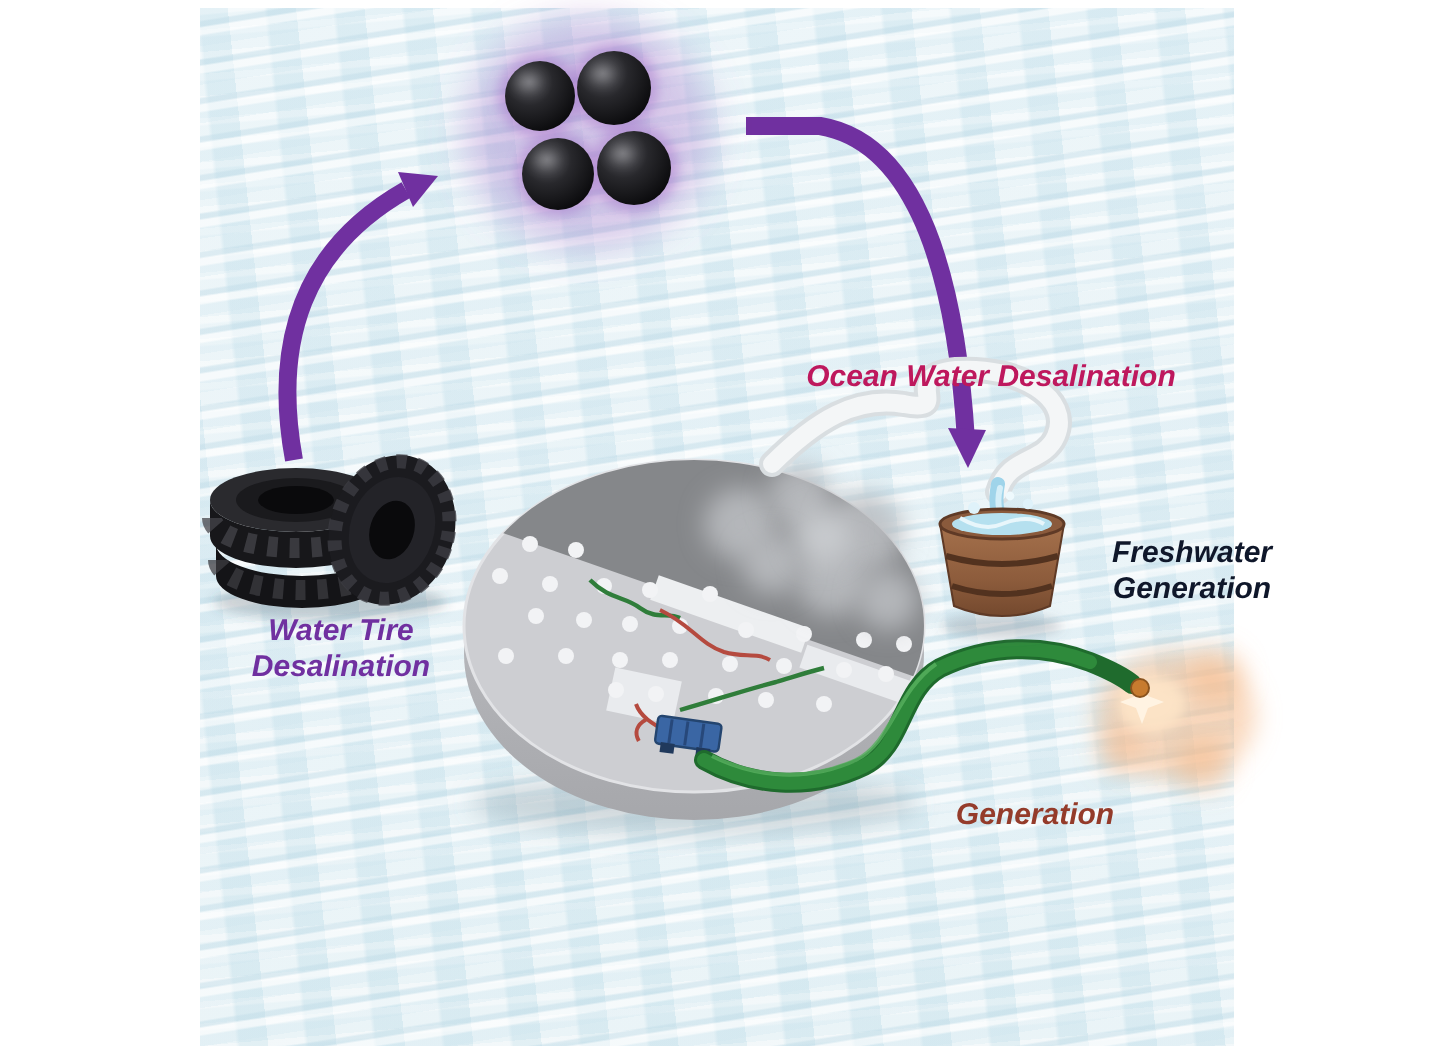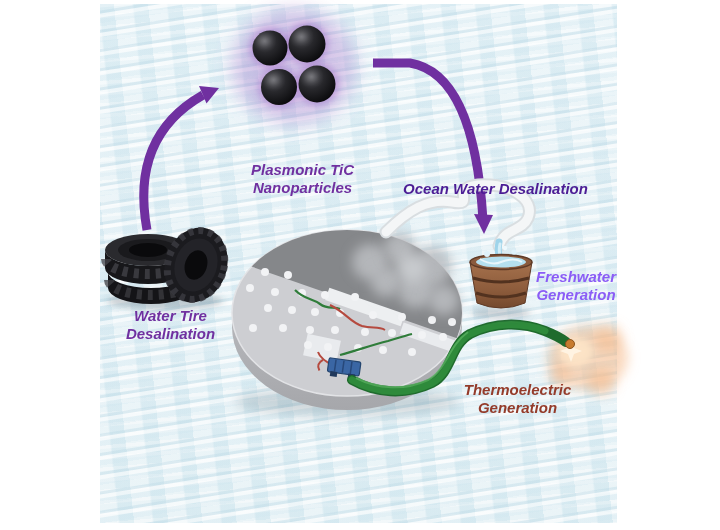--- a/index.html
+++ b/index.html
@@ -12,22 +12,22 @@
     background-color:#edf5f8;
     background-image:
       repeating-linear-gradient(171deg, rgba(255,255,255,0) 0 6px, rgba(191,219,231,.45) 7px 9px, rgba(255,255,255,.55) 10px 13px, rgba(205,229,239,.25) 14px 19px),
       repeating-linear-gradient(84deg, rgba(255,255,255,.35) 0 18px, rgba(199,226,236,.28) 20px 34px),
       repeating-linear-gradient(175deg, rgba(255,255,255,.3) 0 3px, rgba(214,234,242,.35) 4px 11px),
       linear-gradient(180deg,#eaf4f8,#e4f0f4);
   }
   svg.art{position:absolute;left:0;top:0;width:720px;height:530px;}
   .lbl{position:absolute;font-style:italic;font-weight:bold;font-size:15px;line-height:18px;text-align:center;white-space:nowrap;}
   .lbl-plasmonic{left:225px;top:161px;width:155px;color:#7030a0;}
-  .lbl-ocean{left:398px;top:180px;width:195px;color:#4c1d95;}
-  .lbl-fresh{left:522px;top:268px;width:108px;color:#8b5cf6;font-style:italic;}
+  .lbl-ocean{left:398px;top:180px;width:195px;color:#be185d;}
+  .lbl-fresh{left:542px;top:268px;width:108px;color:#0f172a;font-style:italic;}
   .lbl-thermo{left:445px;top:381px;width:145px;color:#943b2a;}
   .lbl-tire{left:108px;top:307px;width:125px;color:#7030a0;}
 </style>
 </head>
 <body>
 
 <div class="ocean"></div>
 
 <svg class="art" viewBox="0 0 720 530">
   <defs>
@@ -204,34 +204,33 @@
     <ellipse cx="501" cy="262" rx="31" ry="7.5" fill="#8a5a3c" stroke="#5f3a26" stroke-width="1.5"></ellipse>
     <ellipse cx="501" cy="262" rx="25" ry="5.5" fill="#b5e0ef"></ellipse>
     <path d="M 480 259 Q 492 266 501 262 Q 514 257 522 262" fill="none" stroke="#e8f6fb" stroke-width="2"></path>
     <circle cx="487" cy="254" r="3" fill="#dff2fa"></circle>
     <circle cx="514" cy="252" r="2.6" fill="#dff2fa"></circle>
     <circle cx="505" cy="248" r="2.2" fill="#eef9fd"></circle>
   </g>
 </svg>
 
 <div class="lbl lbl-plasmonic">
-  <span>Plasmonic TiC</span><br>
-  <span>Nanoparticles</span>
+  <br>
 </div>
 
 <div class="lbl lbl-ocean">
   <span>Ocean Water Desalination</span>
 </div>
 
 <div class="lbl lbl-fresh">
   <span>Freshwater</span><br>
   <span>Generation</span>
 </div>
 
 <div class="lbl lbl-thermo">
-  <span>Thermoelectric</span><br>
+  <br>
   <span>Generation</span>
 </div>
 
 <div class="lbl lbl-tire">
   <span>Water Tire</span><br>
   <span>Desalination</span>
 </div>
 
 </body></html>

